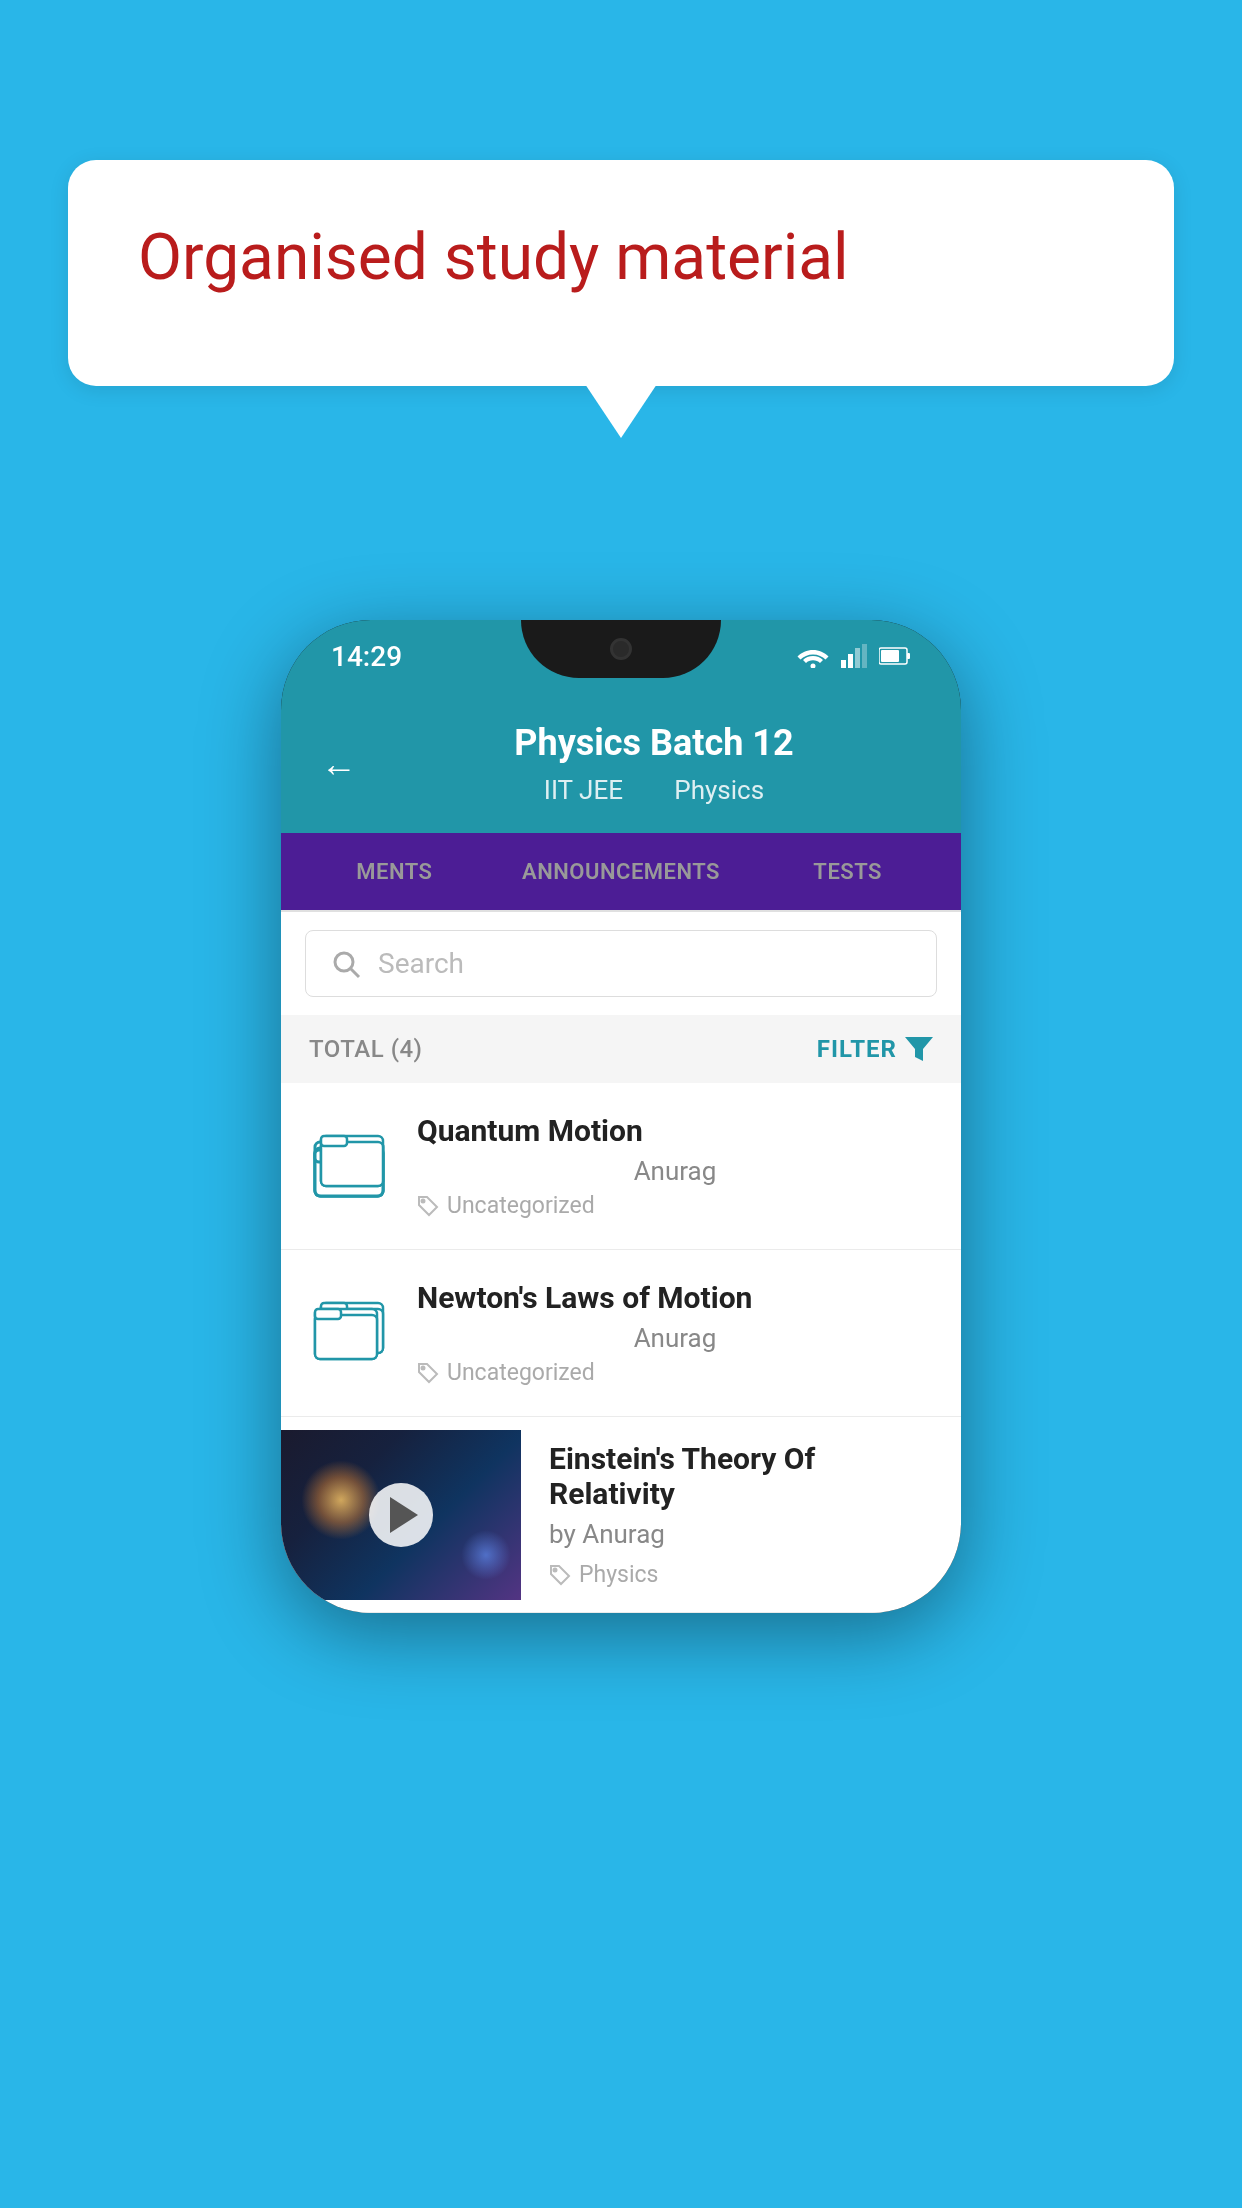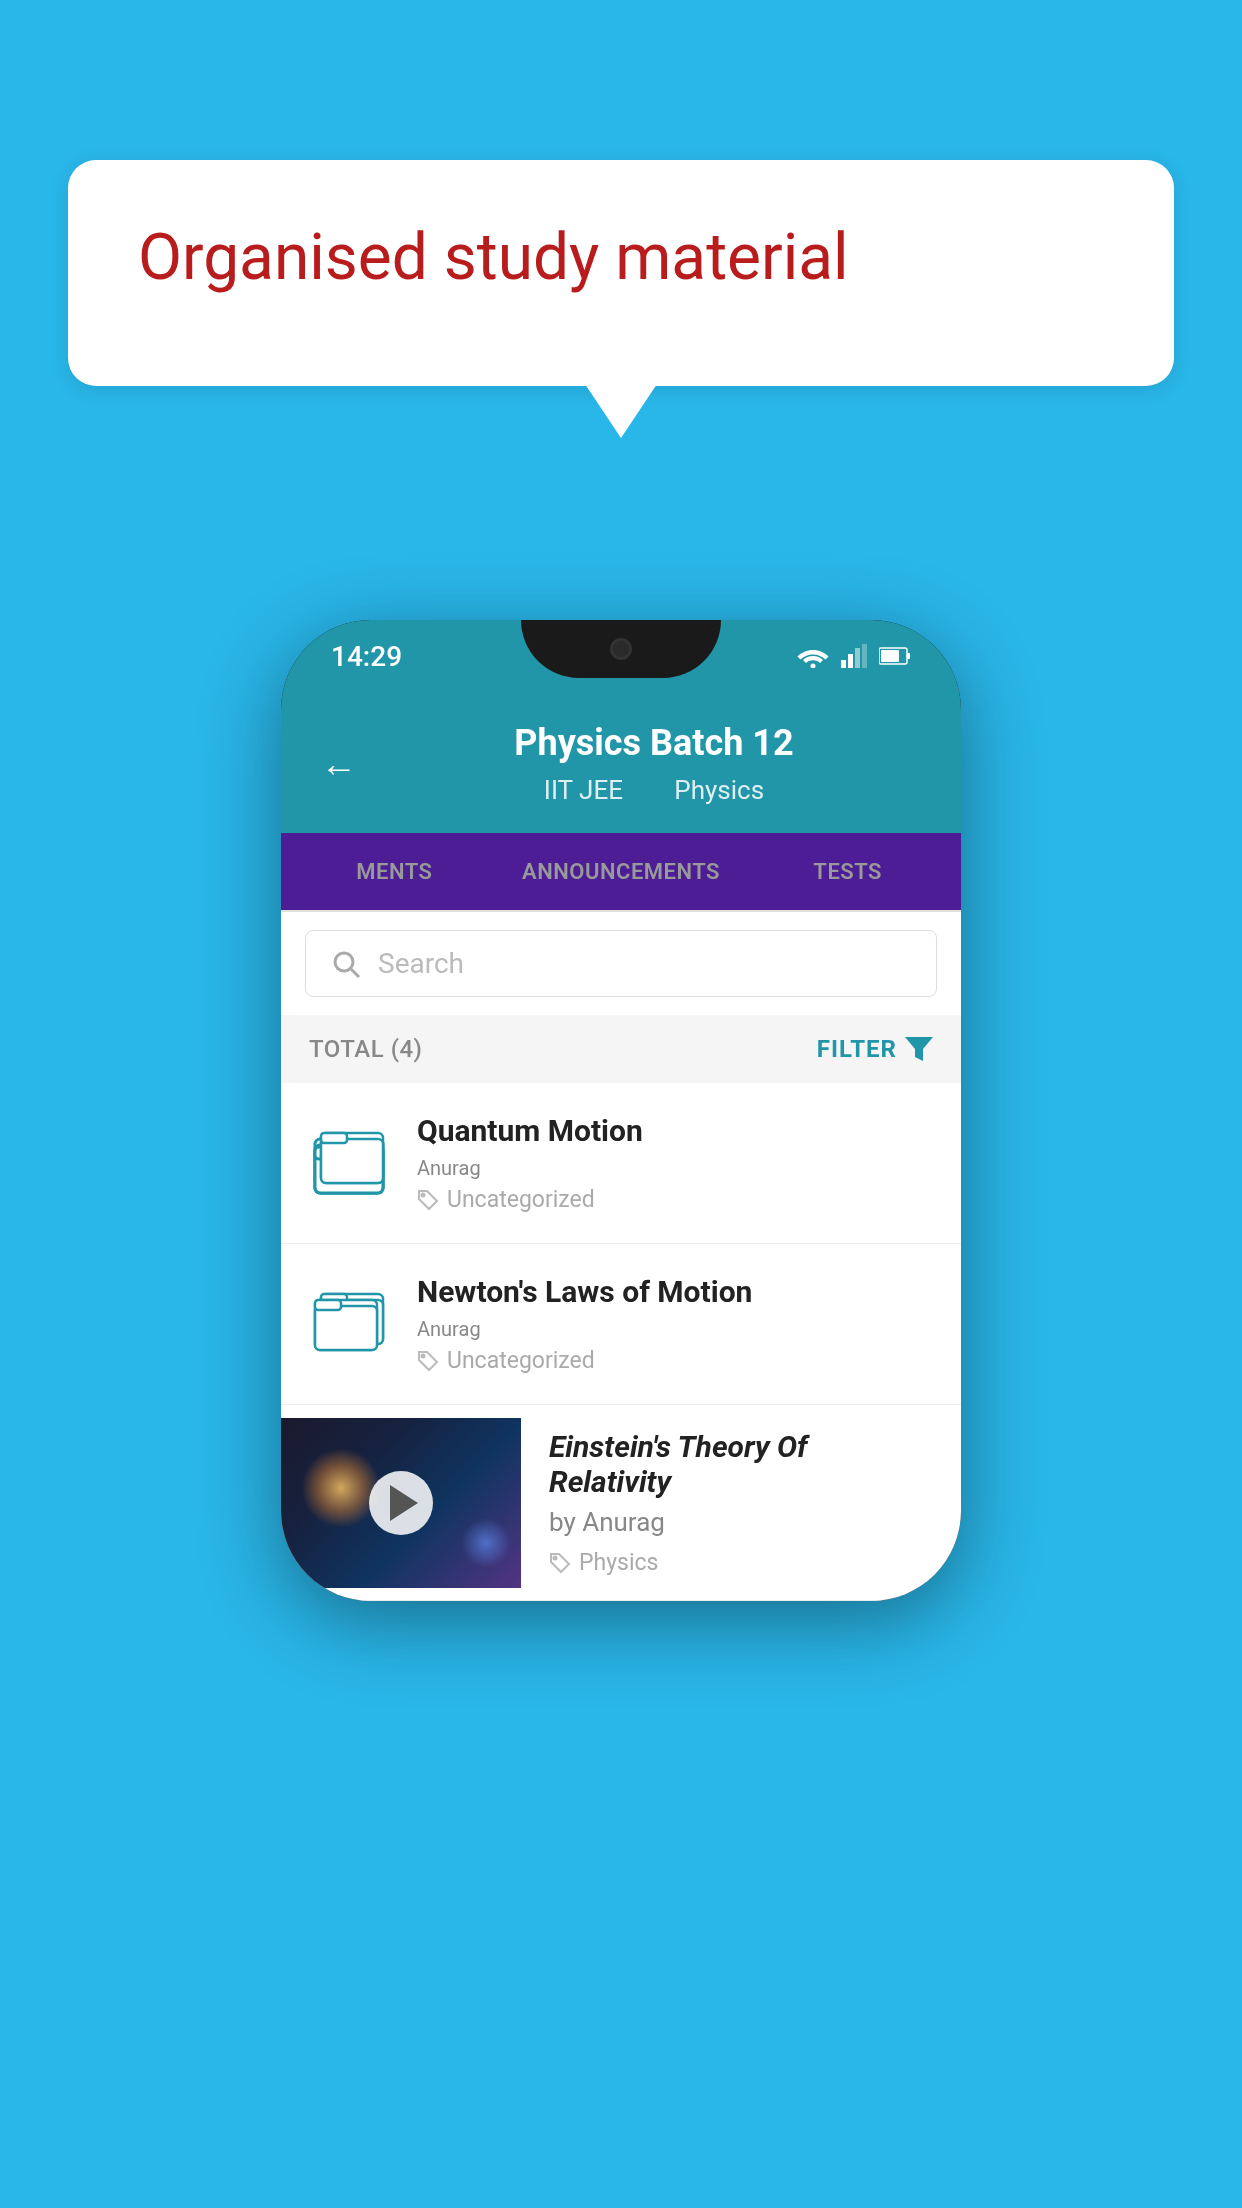--- a/index.html
+++ b/index.html
@@ -274,23 +274,24 @@
     }
 
     .video-title {
       font-size: 30px;
       font-weight: 700;
       color: #222;
       margin-bottom: 8px;
     }
 
     .video-author {
-      font-size: 20px;
+      font-size: 26px;
       color: #888;
       margin-bottom: 6px;
+      text-align: center;
     }
 
     .video-tag {
       display: flex;
       align-items: center;
       gap: 8px;
       color: #aaa;
       font-size: 23px;
     }
 
@@ -361,21 +362,20 @@
     .thumb-info {
       flex: 1;
       padding: 24px 28px 24px 0;
     }
 
     .thumb-title {
       font-size: 30px;
       font-weight: 700;
       color: #222;
       margin-bottom: 8px;
-      font-style: italic;
     }
 
     .thumb-author {
       font-size: 26px;
       color: #888;
       margin-bottom: 12px;
     }
 
     .thumb-tag {
       display: flex;

